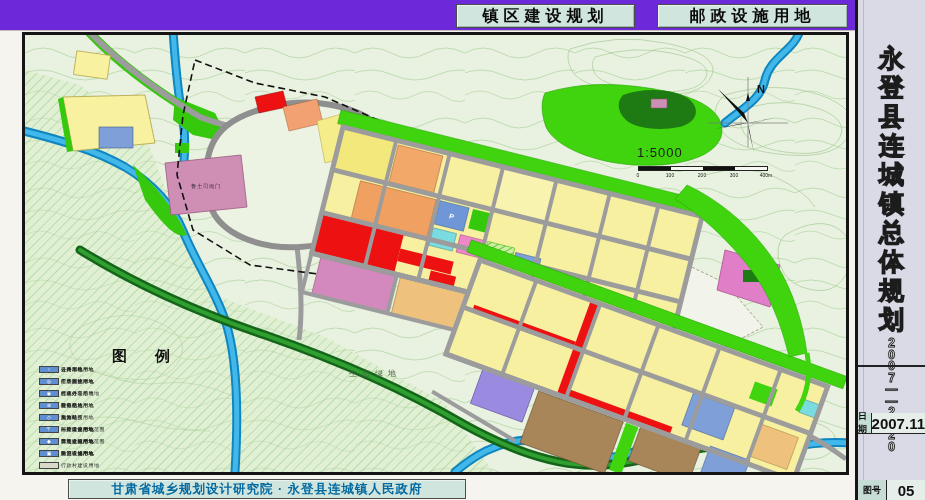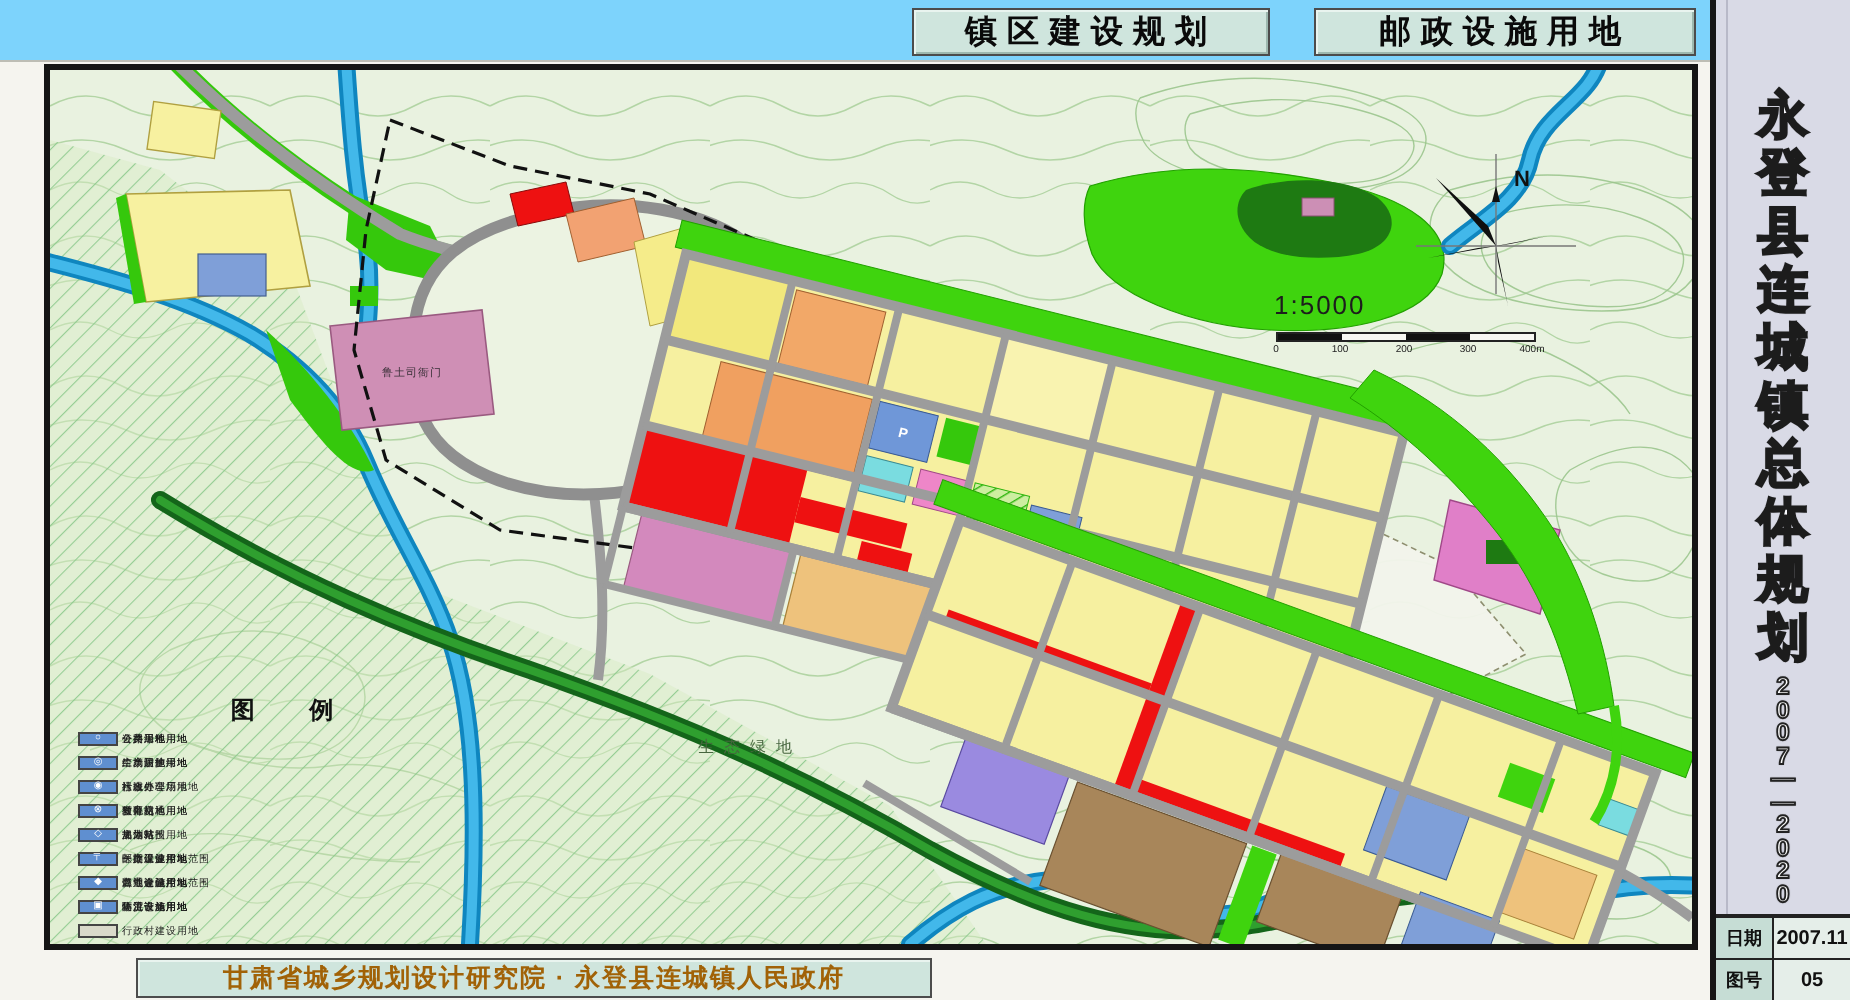--- a/index.html
+++ b/index.html
@@ -1,37 +1,37 @@
 <!DOCTYPE html>
 <html><head>
 <meta charset="utf-8">
 <style>
   html,body{margin:0;padding:0;background:#fff;}
   .page{position:relative;width:925px;height:500px;background:#f5f4ef;
         font-family:"Liberation Sans",sans-serif;overflow:hidden;}
 
   
-  .header{position:absolute;left:0;top:0;width:855px;height:30px;background:#7dd3fc;
+  .header{position:absolute;left:0;top:0;width:855px;height:30px;background:#6d28d9;
           border-bottom:1px solid #bdbdb5;}
   .tbox{position:absolute;top:4px;height:22px;background:#cfe5dd;border:1px solid #4c4c4c;
         box-shadow:inset 1px 1px 0 #e9f4ef, inset -1px -1px 0 #9db8af;
         display:flex;align-items:center;justify-content:center;
         font-weight:bold;font-size:16px;letter-spacing:5px;color:#0a0a0a;}
   #titleL{left:456px;width:177px}
   #titleR{left:657px;width:189px}
 
   
   .map-panel{position:absolute;left:22px;top:32px;width:821px;height:437px;
              border:3px solid #151515;background:#e9f2e0;overflow:hidden;}
   .map-panel > svg{position:absolute;left:0;top:0;}
 
   
   .legend{position:absolute;left:14px;top:314px;width:285px;height:120px;}
   .leg-title{position:absolute;left:48px;top:-2px;width:120px;text-align:center;
-             font-size:12px;font-weight:bold;letter-spacing:12px;color:#101010;}
+             font-size:15px;font-weight:bold;letter-spacing:12px;color:#101010;}
   .leg-col{position:absolute;top:16px;}
   .leg-col0{left:0}.leg-col1{left:62}.leg-col2{left:109}.leg-col3{left:184}
   .leg-row{display:flex;align-items:center;height:8px;margin-bottom:4px;}
   .leg-sw{width:20px;height:7px;border:1px solid #444;flex:none;position:relative;
           display:flex;align-items:center;justify-content:center;box-sizing:border-box;}
   .leg-ic{font-size:5px;line-height:1;color:#fff;}
   .leg-lb{font-size:5px;margin-left:2px;white-space:nowrap;color:#1c1c1c;letter-spacing:.5px;}
   .leg-line{border:none !important;background:transparent !important;}
   .leg-line-inner{width:20px;height:2px;}
 
@@ -48,33 +48,33 @@
   .sidebar{position:absolute;left:855px;top:0;width:70px;height:500px;background:#d9dae6;
            border-left:3px solid #161616;box-sizing:border-box;}
   .sb-inner-line{position:absolute;left:5px;top:0;width:1px;height:500px;background:#b8b9c8;}
   .sb-title{position:absolute;left:0;top:44px;width:100%;text-align:center;font-weight:bold;
             font-size:25px;line-height:29px;color:#fbfbff;-webkit-text-stroke:1.3px #1c1c1c;
             text-shadow:0 0 1px #222;}
   .sb-years{position:absolute;left:0;top:338px;width:100%;text-align:center;font-weight:bold;
             font-size:12px;line-height:11.5px;color:#fff;-webkit-text-stroke:.9px #222;
             text-shadow:0 0 1px #222;}
   .sb-table{position:absolute;left:0;bottom:0;width:100%;border-top:2px solid #222;box-sizing:border-box;}
-  .sb-row{display:flex;height:20px;border-bottom:1px solid #222;}
+  .sb-row{display:flex;height:20px;border-bottom:1px solid #222;margin-top:46px;}
   .sb-row:last-child{border-bottom:none;}
   .sb-cell-l{width:28px;background:#c6ddd5;border-right:1px solid #222;display:flex;
              align-items:center;justify-content:center;font-size:9px;font-weight:bold;color:#111;}
   .sb-cell-v{flex:1;background:#e5eee9;display:flex;align-items:center;justify-content:center;
-             font-size:10px;font-weight:bold;color:#111;}
+             font-size:15px;font-weight:bold;color:#111;}
 
   
   .footer{position:absolute;left:0;top:476px;width:855px;height:24px;background:#f5f4ef;}
   .credit{position:absolute;left:68px;top:3px;width:396px;height:18px;background:#cfe5dd;
           border:1px solid #4c4c4c;box-shadow:inset 1px 1px 0 #e9f4ef;
           display:flex;align-items:center;justify-content:center;
-          font-size:12.5px;font-weight:bold;letter-spacing:1px;color:#a16207;}
+          font-size:12.5px;font-weight:bold;letter-spacing:1px;color:#0369a1;}
 </style>
 </head>
 <body>
 
 <div class="page">
 
   <div class="header">
     <div class="tbox" id="titleL">镇区建设规划</div>
     <div class="tbox" id="titleR">邮政设施用地</div>
   </div>

